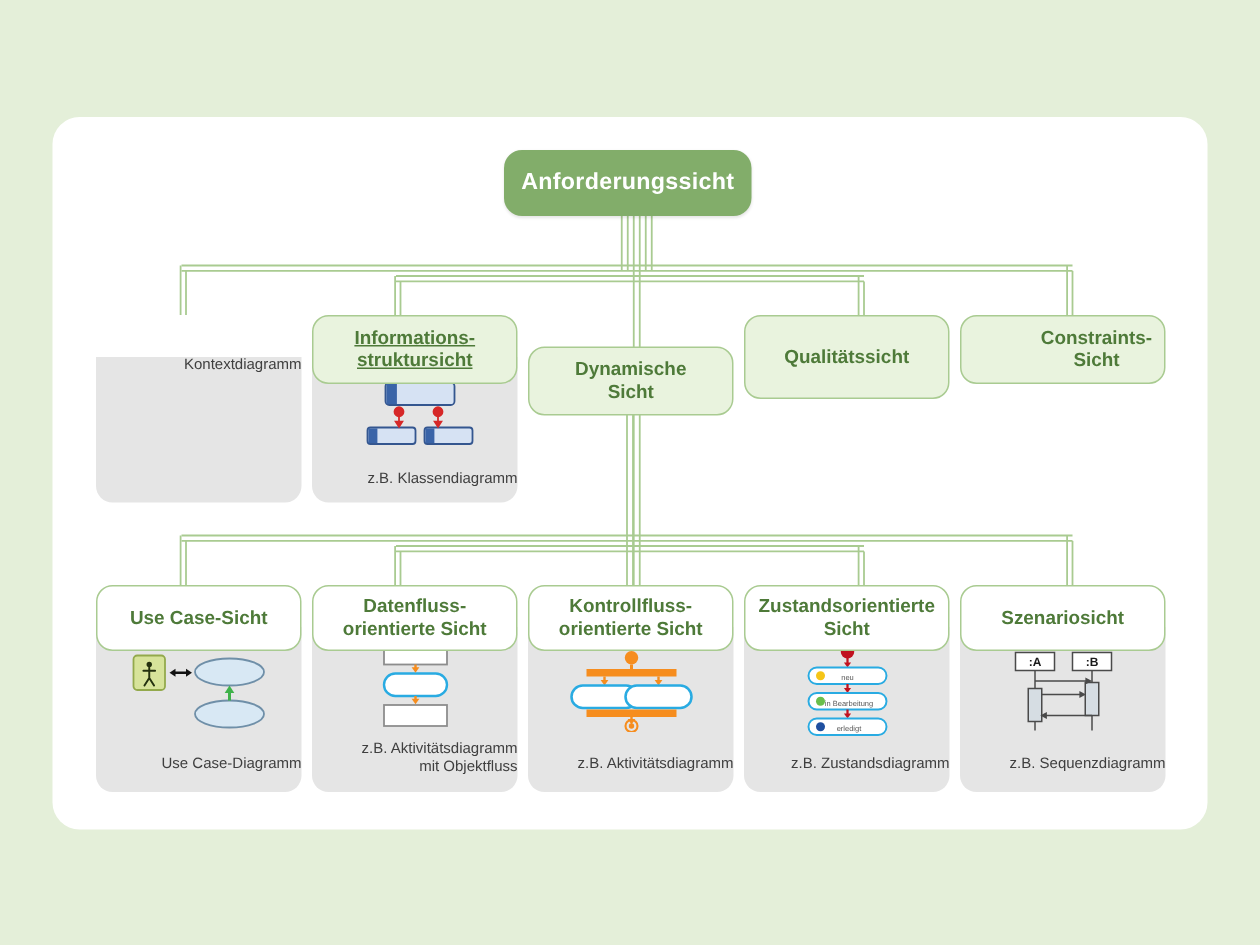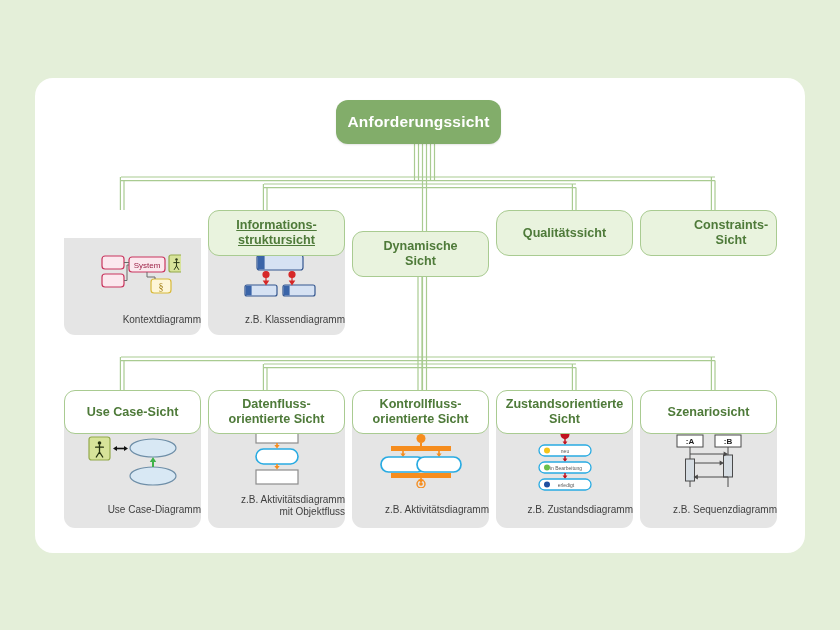--- a/index.html
+++ b/index.html
@@ -108,40 +108,20 @@
       <path d="M422,256 L422,390"></path>
     </g>
   </svg>
 
   <div class="root">
     <span>Anforderungssicht</span>
   </div>
 
   <div class="vbox" style="left:64px;top:210px;width:137px;height:125px;">
     <div class="vbody" style="top:28px;height:97px;">
-      <div class="icon-wrap">
-        <svg width="96" height="46" viewBox="0 0 96 46" xmlns="http://www.w3.org/2000/svg">
-          <rect x="17" y="3" width="22" height="13" rx="3" fill="#fbe8ee" stroke="#c9355e" stroke-width="1.2"></rect>
-          <rect x="17" y="21" width="22" height="13" rx="3" fill="#fbe8ee" stroke="#c9355e" stroke-width="1.2"></rect>
-          <rect x="44" y="4" width="36" height="15" rx="3" fill="#fbe8ee" stroke="#c9355e" stroke-width="1.2"></rect>
-          <text x="62" y="15" font-family="Liberation Sans, sans-serif" font-size="8" fill="#9c2046" text-anchor="middle">System</text>
-          <rect x="66" y="26" width="20" height="14" rx="3" fill="#fdf6d8" stroke="#d8b93a" stroke-width="1.2"></rect>
-          <text x="76" y="37" font-family="Liberation Serif, serif" font-size="10" fill="#a07c10" text-anchor="middle">§</text>
-          <rect x="84" y="2" width="15" height="17" rx="2" fill="#d7e39a" stroke="#93a94c" stroke-width="1.2"></rect>
-          <g stroke="#2d3b18" stroke-width="1" stroke-linecap="round">
-            <circle cx="91.5" cy="6.5" r="1.2" fill="#2d3b18" stroke="none"></circle>
-            <path d="M91.5,8 L91.5,13 M88.8,9.6 L94.2,9.6 M91.5,13 L89.3,16.5 M91.5,13 L93.7,16.5"></path>
-          </g>
-          <g stroke="#6b6b6b" stroke-width="1" fill="none">
-            <path d="M39,9.5 L44,9.5"></path>
-            <path d="M39,27.5 L42,27.5 L42,12 L44,12"></path>
-            <path d="M62,19 L62,24 L70,24 L70,26"></path>
-          </g>
-        </svg>
-      </div>
       <div class="vcap" style="padding-bottom:9px;">Kontextdiagramm</div>
     </div>
   </div>
 
   <div class="vbox" style="left:208px;top:210px;width:137px;height:125px;">
     <div class="vbody" style="top:28px;height:97px;">
       <div class="icon-wrap">
         <svg width="88" height="48" viewBox="0 0 88 48" xmlns="http://www.w3.org/2000/svg">
           <rect x="24" y="3" width="46" height="15" rx="2.5" fill="#d6e2f3" stroke="#34568f" stroke-width="1.2"></rect>
           <rect x="24.6" y="3.6" width="7" height="13.8" fill="#3a64a8"></rect>
@@ -168,21 +148,21 @@
   </div>
 
   <div class="vbox label-only" style="left:352px;top:210px;width:137px;height:46px;margin-top:21px;">
     <div class="vhead tint" style="width:137px;height:46px;">
       <span style="white-space:pre-line;">Dynamische
 Sicht</span>
     </div>
   </div>
 
   <div class="vbox label-only" style="left:496px;top:210px;width:137px;height:46px;">
-    <div class="vhead tint" style="width:137px;height:46px;border-radius:13px;">
+    <div class="vhead tint" style="width:137px;height:56px;">
       <span style="white-space:pre-line;">Qualitätssicht</span>
     </div>
   </div>
 
   <div class="vbox label-only" style="left:640px;top:210px;width:137px;height:46px;">
     <div class="vhead tint" style="width:137px;height:46px;padding-left:45px;">
       <span style="white-space:pre-line;">Constraints-Sicht</span>
     </div>
   </div>
 

